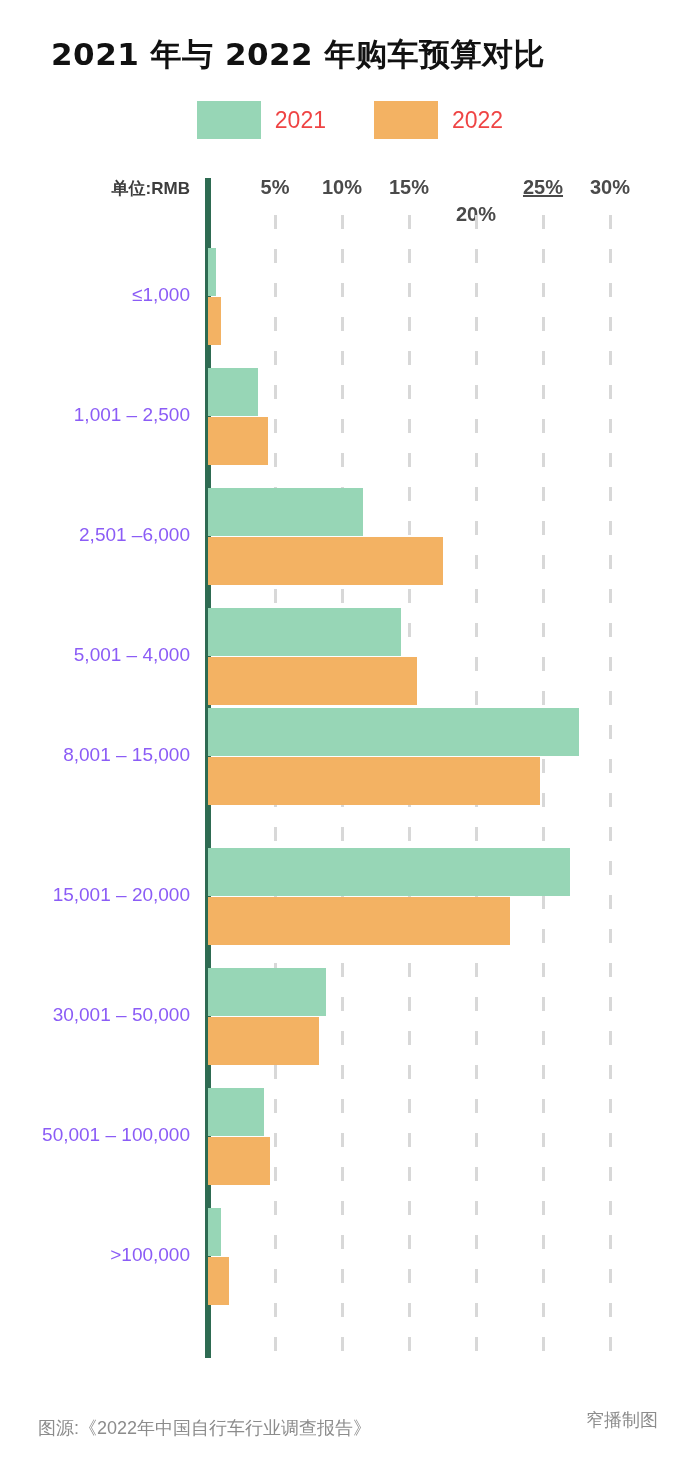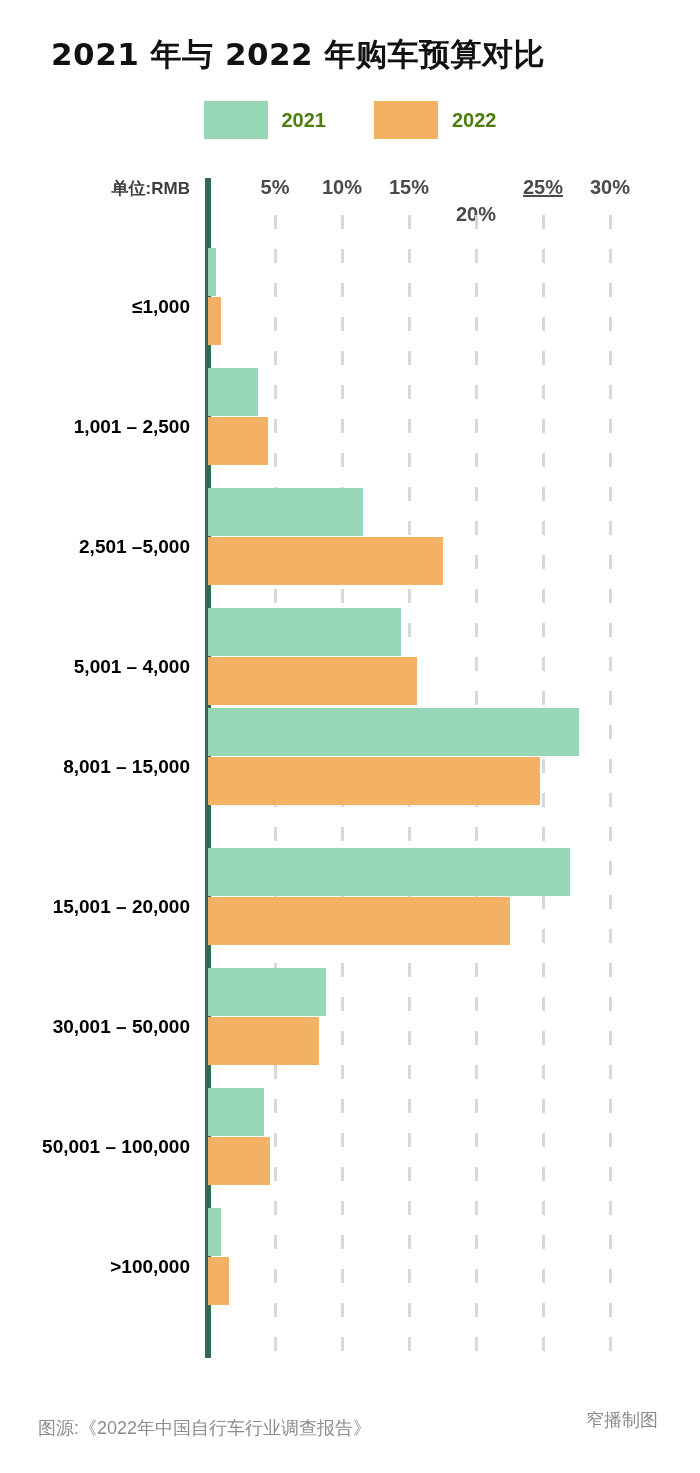--- a/index.html
+++ b/index.html
@@ -19,21 +19,21 @@
     font-family:"DejaVu Sans","Liberation Sans",sans-serif;
   }
 
   
   .legend{
     position:absolute;top:101px;left:0;width:700px;
     display:flex;justify-content:center;align-items:center;gap:48px;
   }
   .legend-item{display:flex;align-items:center;gap:14px;}
   .legend-swatch{width:64px;height:38px;display:block;}
-  .legend-label{font-size:20px;font-weight:bold;color:#4d7c0f;line-height:1;}
+  .legend-label{font-size:23px;font-weight:normal;color:#ef4444;line-height:1;}
 
   
   .plot{position:absolute;left:0;top:0;width:700px;height:1473px;}
 
   .unit-label{
     position:absolute;left:20px;top:177px;width:170px;text-align:right;
     font-size:17px;font-weight:bold;color:#3d3d3d;
   }
 
   .xaxis{position:absolute;left:0;top:176px;width:700px;height:28px;}
@@ -52,21 +52,21 @@
   .gridline{
     position:absolute;top:215px;height:1143px;width:3px;
     background-image:linear-gradient(to bottom,#d8d8d8 0,#d8d8d8 14px,rgba(0,0,0,0) 14px,rgba(0,0,0,0) 34px);
     background-size:3px 34px;
   }
 
   
   .row{position:absolute;left:0;width:700px;height:120px;}
   .cat-label{
     position:absolute;left:0;top:44px;width:190px;text-align:right;
-    font-size:19px;font-weight:bold;color:#000000;white-space:nowrap;margin-top:12px;
+    font-size:19px;font-weight:normal;color:#8b5cf6;white-space:nowrap;
   }
   .bars{position:absolute;left:208px;top:0;height:120px;}
   .bar{position:absolute;left:0;height:48px;}
   .bar-2021{top:8px;background:#97d6b6;}
   .bar-2022{top:57px;background:#f3b263;}
 
   
   .footer{position:absolute;left:0;top:1408px;width:700px;height:40px;}
   .footer-source{
     position:absolute;left:38px;top:8px;font-size:18px;color:#8c8c8c;
@@ -123,21 +123,21 @@
           </div>
         </div>
         <div class="row" style="top: 360px;">
           <div class="cat-label">1,001 – 2,500</div>
           <div class="bars">
             <div class="bar bar-2021" title="2021: 3.7%" style="width: 49.58px; background: rgb(151, 214, 182);"></div>
             <div class="bar bar-2022" title="2022: 4.5%" style="width: 60.3px; background: rgb(243, 178, 99);"></div>
           </div>
         </div>
         <div class="row" style="top: 480px;">
-          <div class="cat-label">2,501 –5,000</div>
+          <div class="cat-label">2,501 –6,000</div>
           <div class="bars">
             <div class="bar bar-2021" title="2021: 11.6%" style="width: 155.44px; background: rgb(151, 214, 182);"></div>
             <div class="bar bar-2022" title="2022: 17.5%" style="width: 234.5px; background: rgb(243, 178, 99);"></div>
           </div>
         </div>
         <div class="row" style="top: 600px;">
           <div class="cat-label">5,001 – 4,000</div>
           <div class="bars">
             <div class="bar bar-2021" title="2021: 14.4%" style="width: 192.96px; background: rgb(151, 214, 182);"></div>
             <div class="bar bar-2022" title="2022: 15.6%" style="width: 209.04px; background: rgb(243, 178, 99);"></div>

